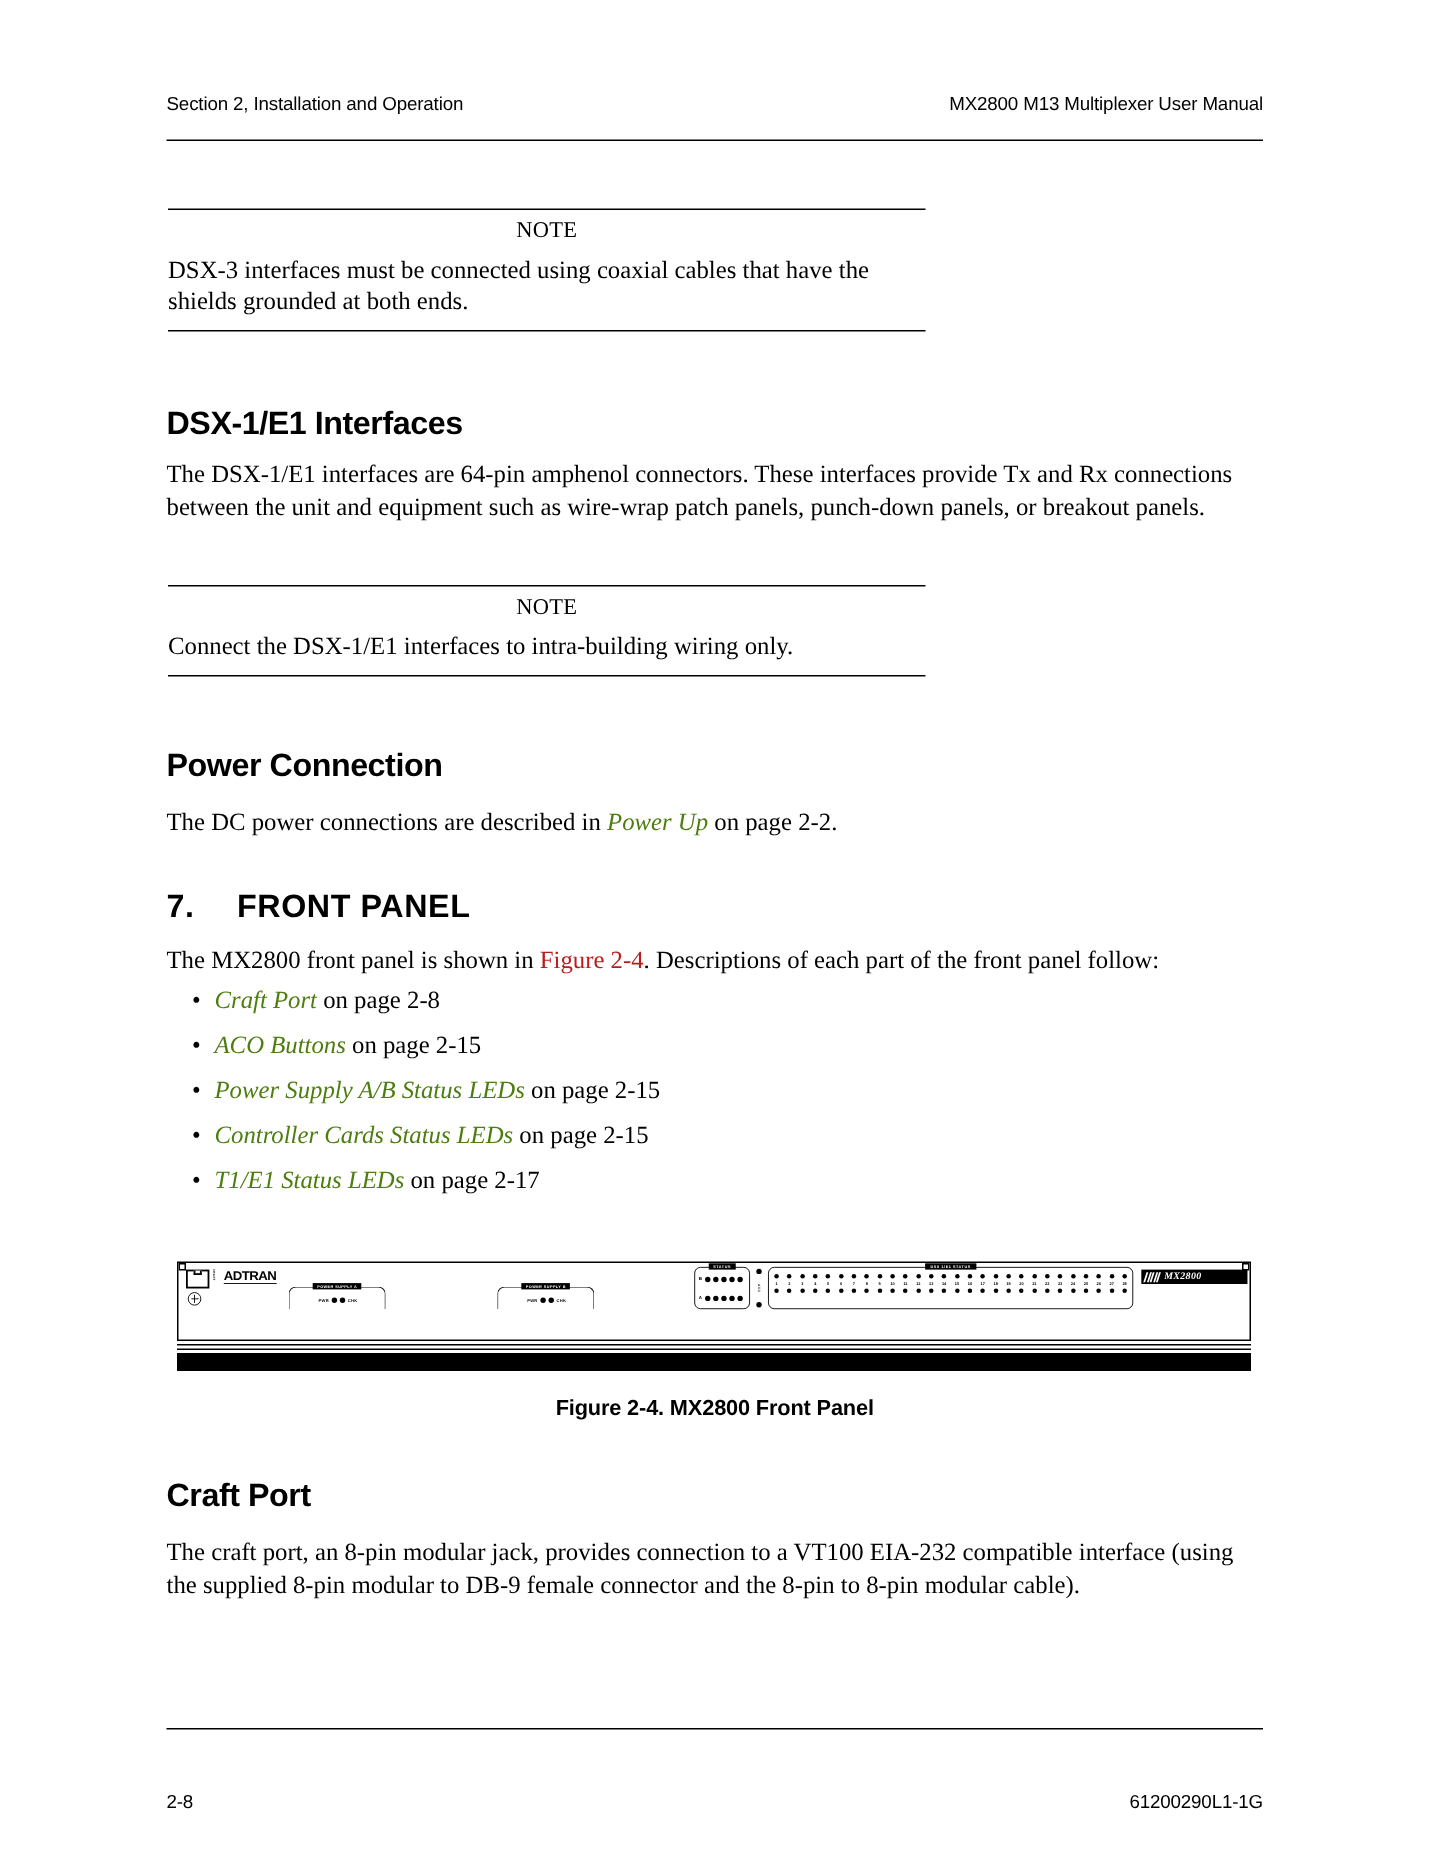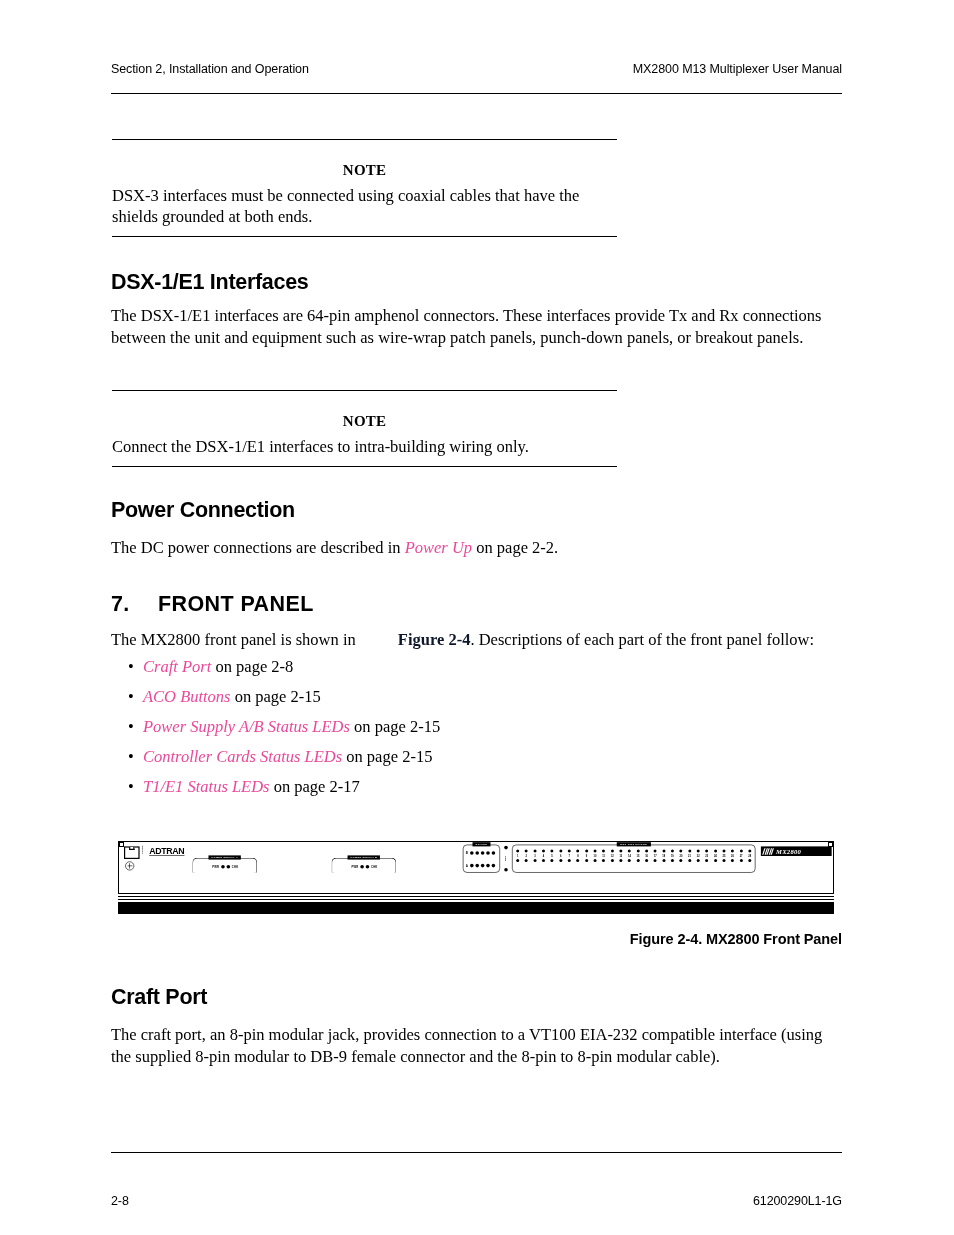--- a/index.html
+++ b/index.html
@@ -68,25 +68,24 @@
     position: absolute;
     left: 112px;
     width: 505px;
     box-sizing: border-box;
     border-top: 1.5px solid #000;
     border-bottom: 1.5px solid #000;
     padding: 6px 0 9px 0;
   }
   .note-title {
     text-align: center;
-    font-weight: bold;
+    font-weight: normal;
     font-size: 15px;
     letter-spacing: 0.2px;
     margin-bottom: 6px;
-    margin-top: 16px;
   }
   .note-body {
     font-size: 16.5px;
     line-height: 21px;
     text-align: left;
   }
 
   
   h2.sec-head {
     font-family: "Liberation Sans", sans-serif;
@@ -112,30 +111,29 @@
   
   p.body {
     position: absolute;
     left: 111px;
     width: 731px;
     margin: 0;
     font-size: 16.5px;
     line-height: 21.5px;
   }
   a.xref {
-    color: #ec4899;
+    color: #4d7c0f;
     text-decoration: none;
     font-style: italic;
   }
   a.xref-bold {
-    color: #0f172a;
+    color: #b91c1c;
     text-decoration: none;
-    font-weight: bold;
+    font-weight: normal;
     font-style: normal;
-    margin-left: 38px;
   }
 
   
   ul.bullets {
     position: absolute;
     left: 111px; top: 656px;
     margin: 0;
     padding: 0;
     list-style: none;
     width: 600px;
@@ -150,21 +148,21 @@
   ul.bullets li .dot {
     position: absolute;
     left: 17px; top: 0;
   }
 
   
   .fig-caption {
     position: absolute;
     left: 111px; top: 931px;
     width: 731px;
-    text-align: right;
+    text-align: center;
     font-family: "Liberation Sans", sans-serif;
     font-weight: bold;
     font-size: 14.5px;
     letter-spacing: -0.1px;
   }
 
   
   .panel-wrap {
     position: absolute;
     left: 118px; top: 841px;

